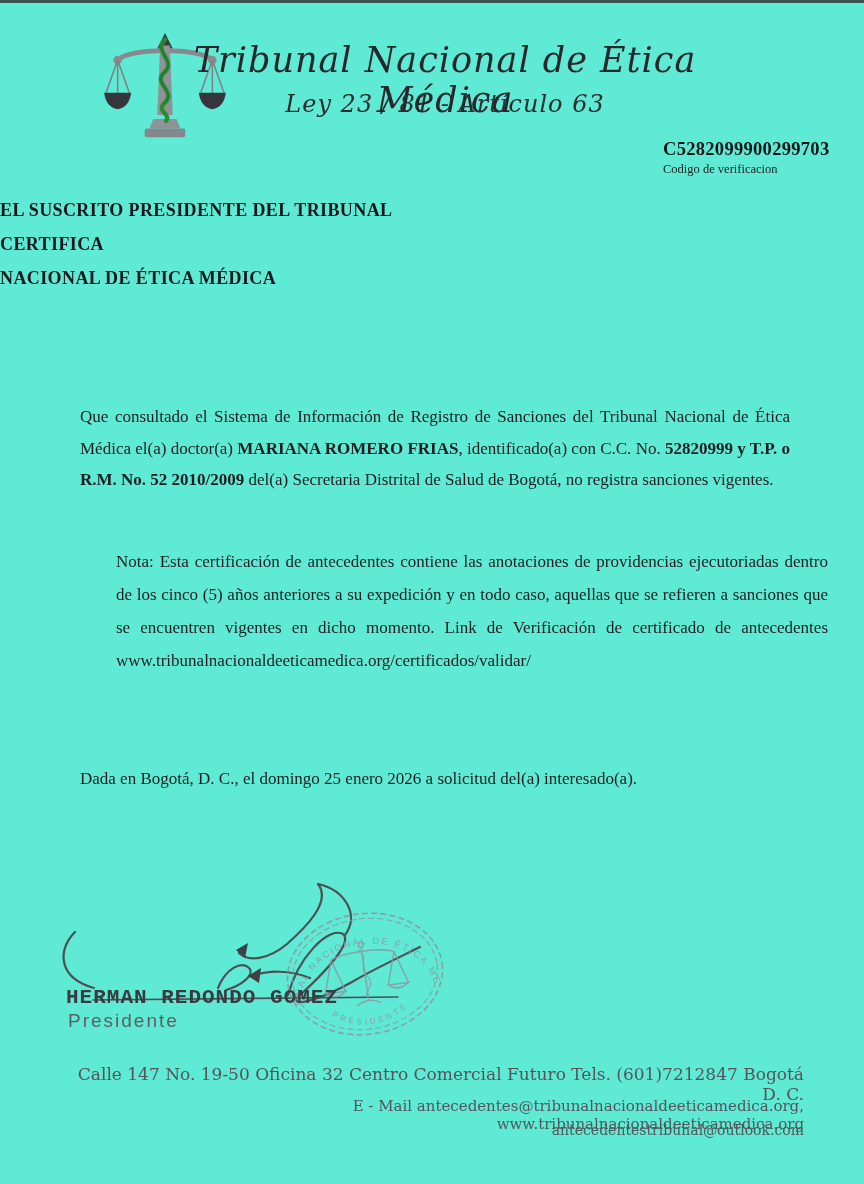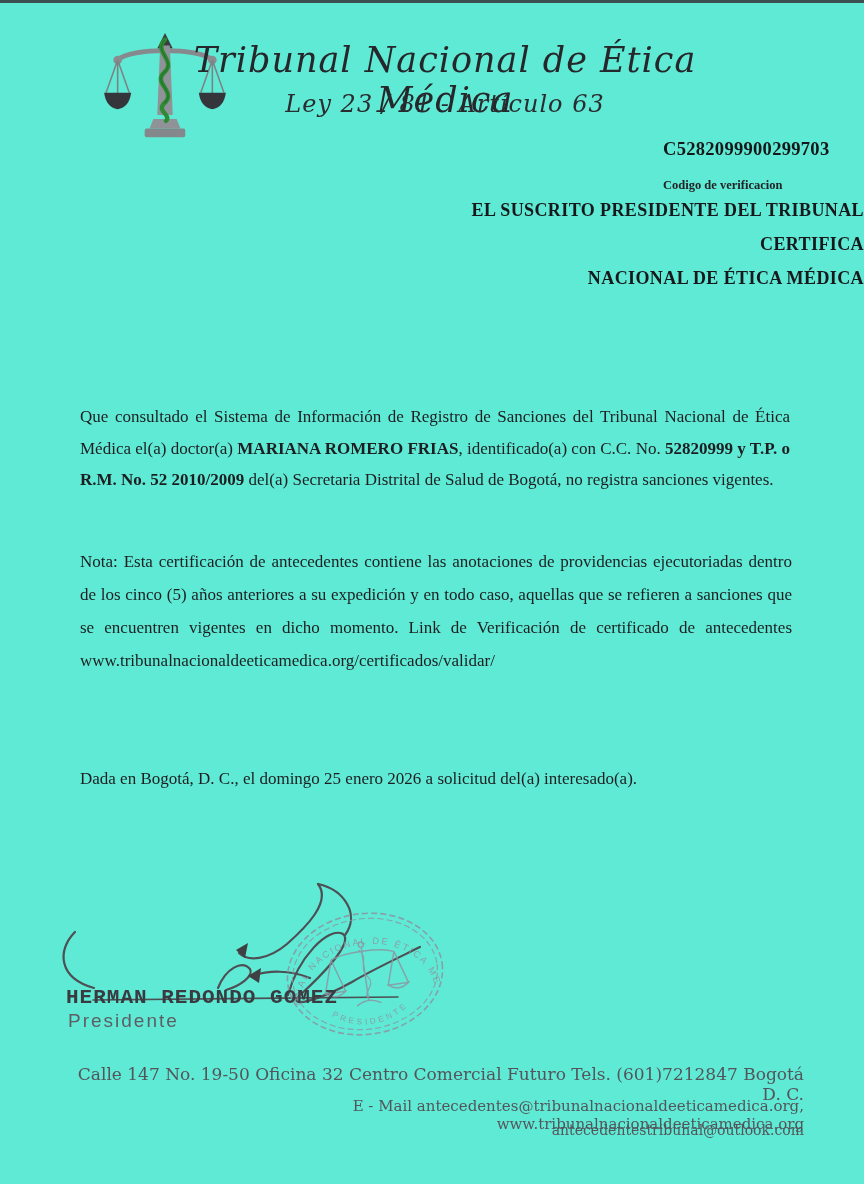--- a/index.html
+++ b/index.html
@@ -21,31 +21,31 @@
     text-align:center;font-family:"DejaVu Serif", serif;font-style:italic;
     font-size:35px;color:#26272b;letter-spacing:1px;
   }
   .brand-subtitle{
     position:absolute;left:140px;top:90px;width:610px;
     text-align:center;font-family:"DejaVu Serif", serif;font-style:italic;
     font-size:24px;color:#2b2c30;letter-spacing:1px;
   }
   .verify{position:absolute;left:663px;top:139px;}
   .verify-code{font-weight:bold;font-size:18.5px;letter-spacing:.3px;color:#161719;text-align:right;}
-  .verify-label{font-weight:bold;font-size:12.5px;color:#222327;margin-top:18px;}
+  .verify-label{font-weight:normal;font-size:12.5px;color:#222327;margin-top:2px;}
 
   
-  .cert-heading{position:absolute;left:0;top:193px;width:864px;text-align:right;
+  .cert-heading{position:absolute;left:0;top:193px;width:864px;text-align:left;
     font-weight:bold;font-size:18px;letter-spacing:.4px;color:#17181b;}
   .cert-heading div{line-height:34px;}
 
   
   .para{position:absolute;left:80px;width:710px;font-size:17px;text-align:justify;color:#1d1e21;}
   .para-main{top:384px;line-height:31.5px;}
-  .para-nota{top:528px;line-height:33px;width:712px;}
+  .para-nota{top:528px;line-height:33px;width:712px;margin-left:36px;}
   .para-dada{top:746px;line-height:31px;text-align:left;}
   .b{font-weight:bold;}
 
   
   .sig-svg{position:absolute;left:40px;top:855px;width:430px;height:200px;}
   .stamp-svg{position:absolute;left:280px;top:906px;width:170px;height:136px;opacity:.82;}
   .sig-name{
     position:absolute;left:66px;top:986px;
     font-family:Liberation Mono, monospace;font-weight:bold;
     font-size:21px;letter-spacing:1px;color:#3a3b40;

